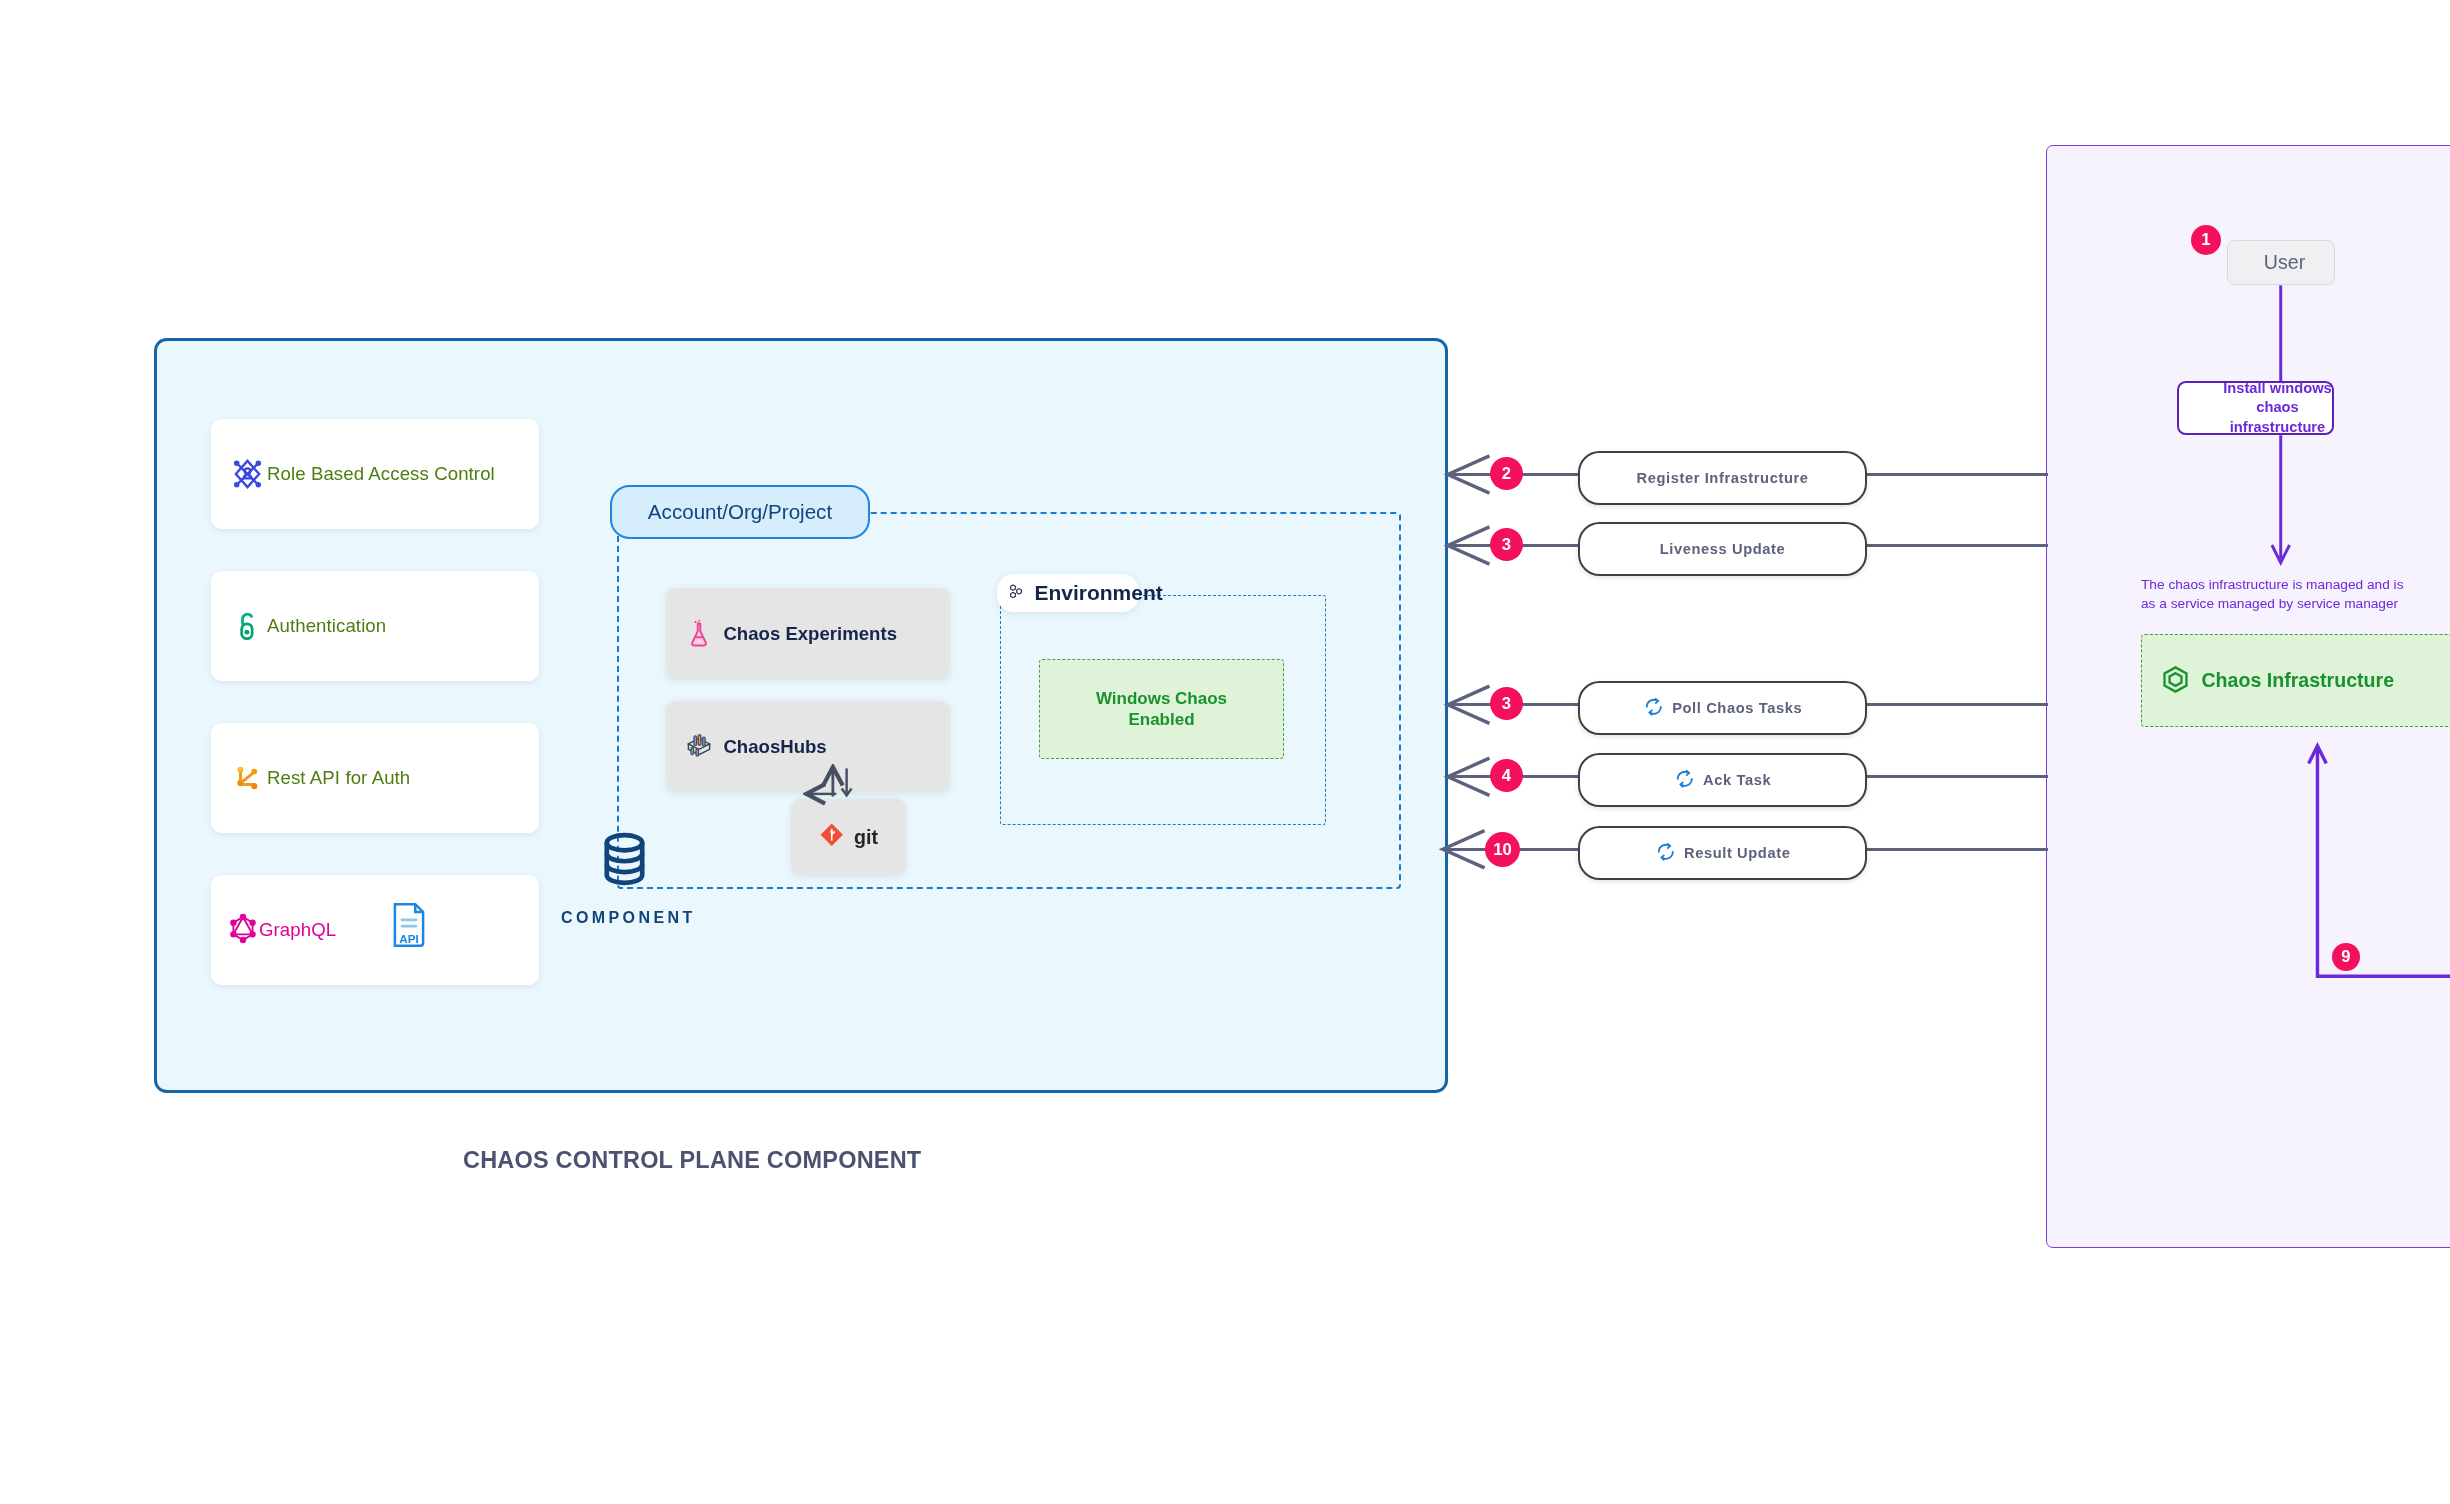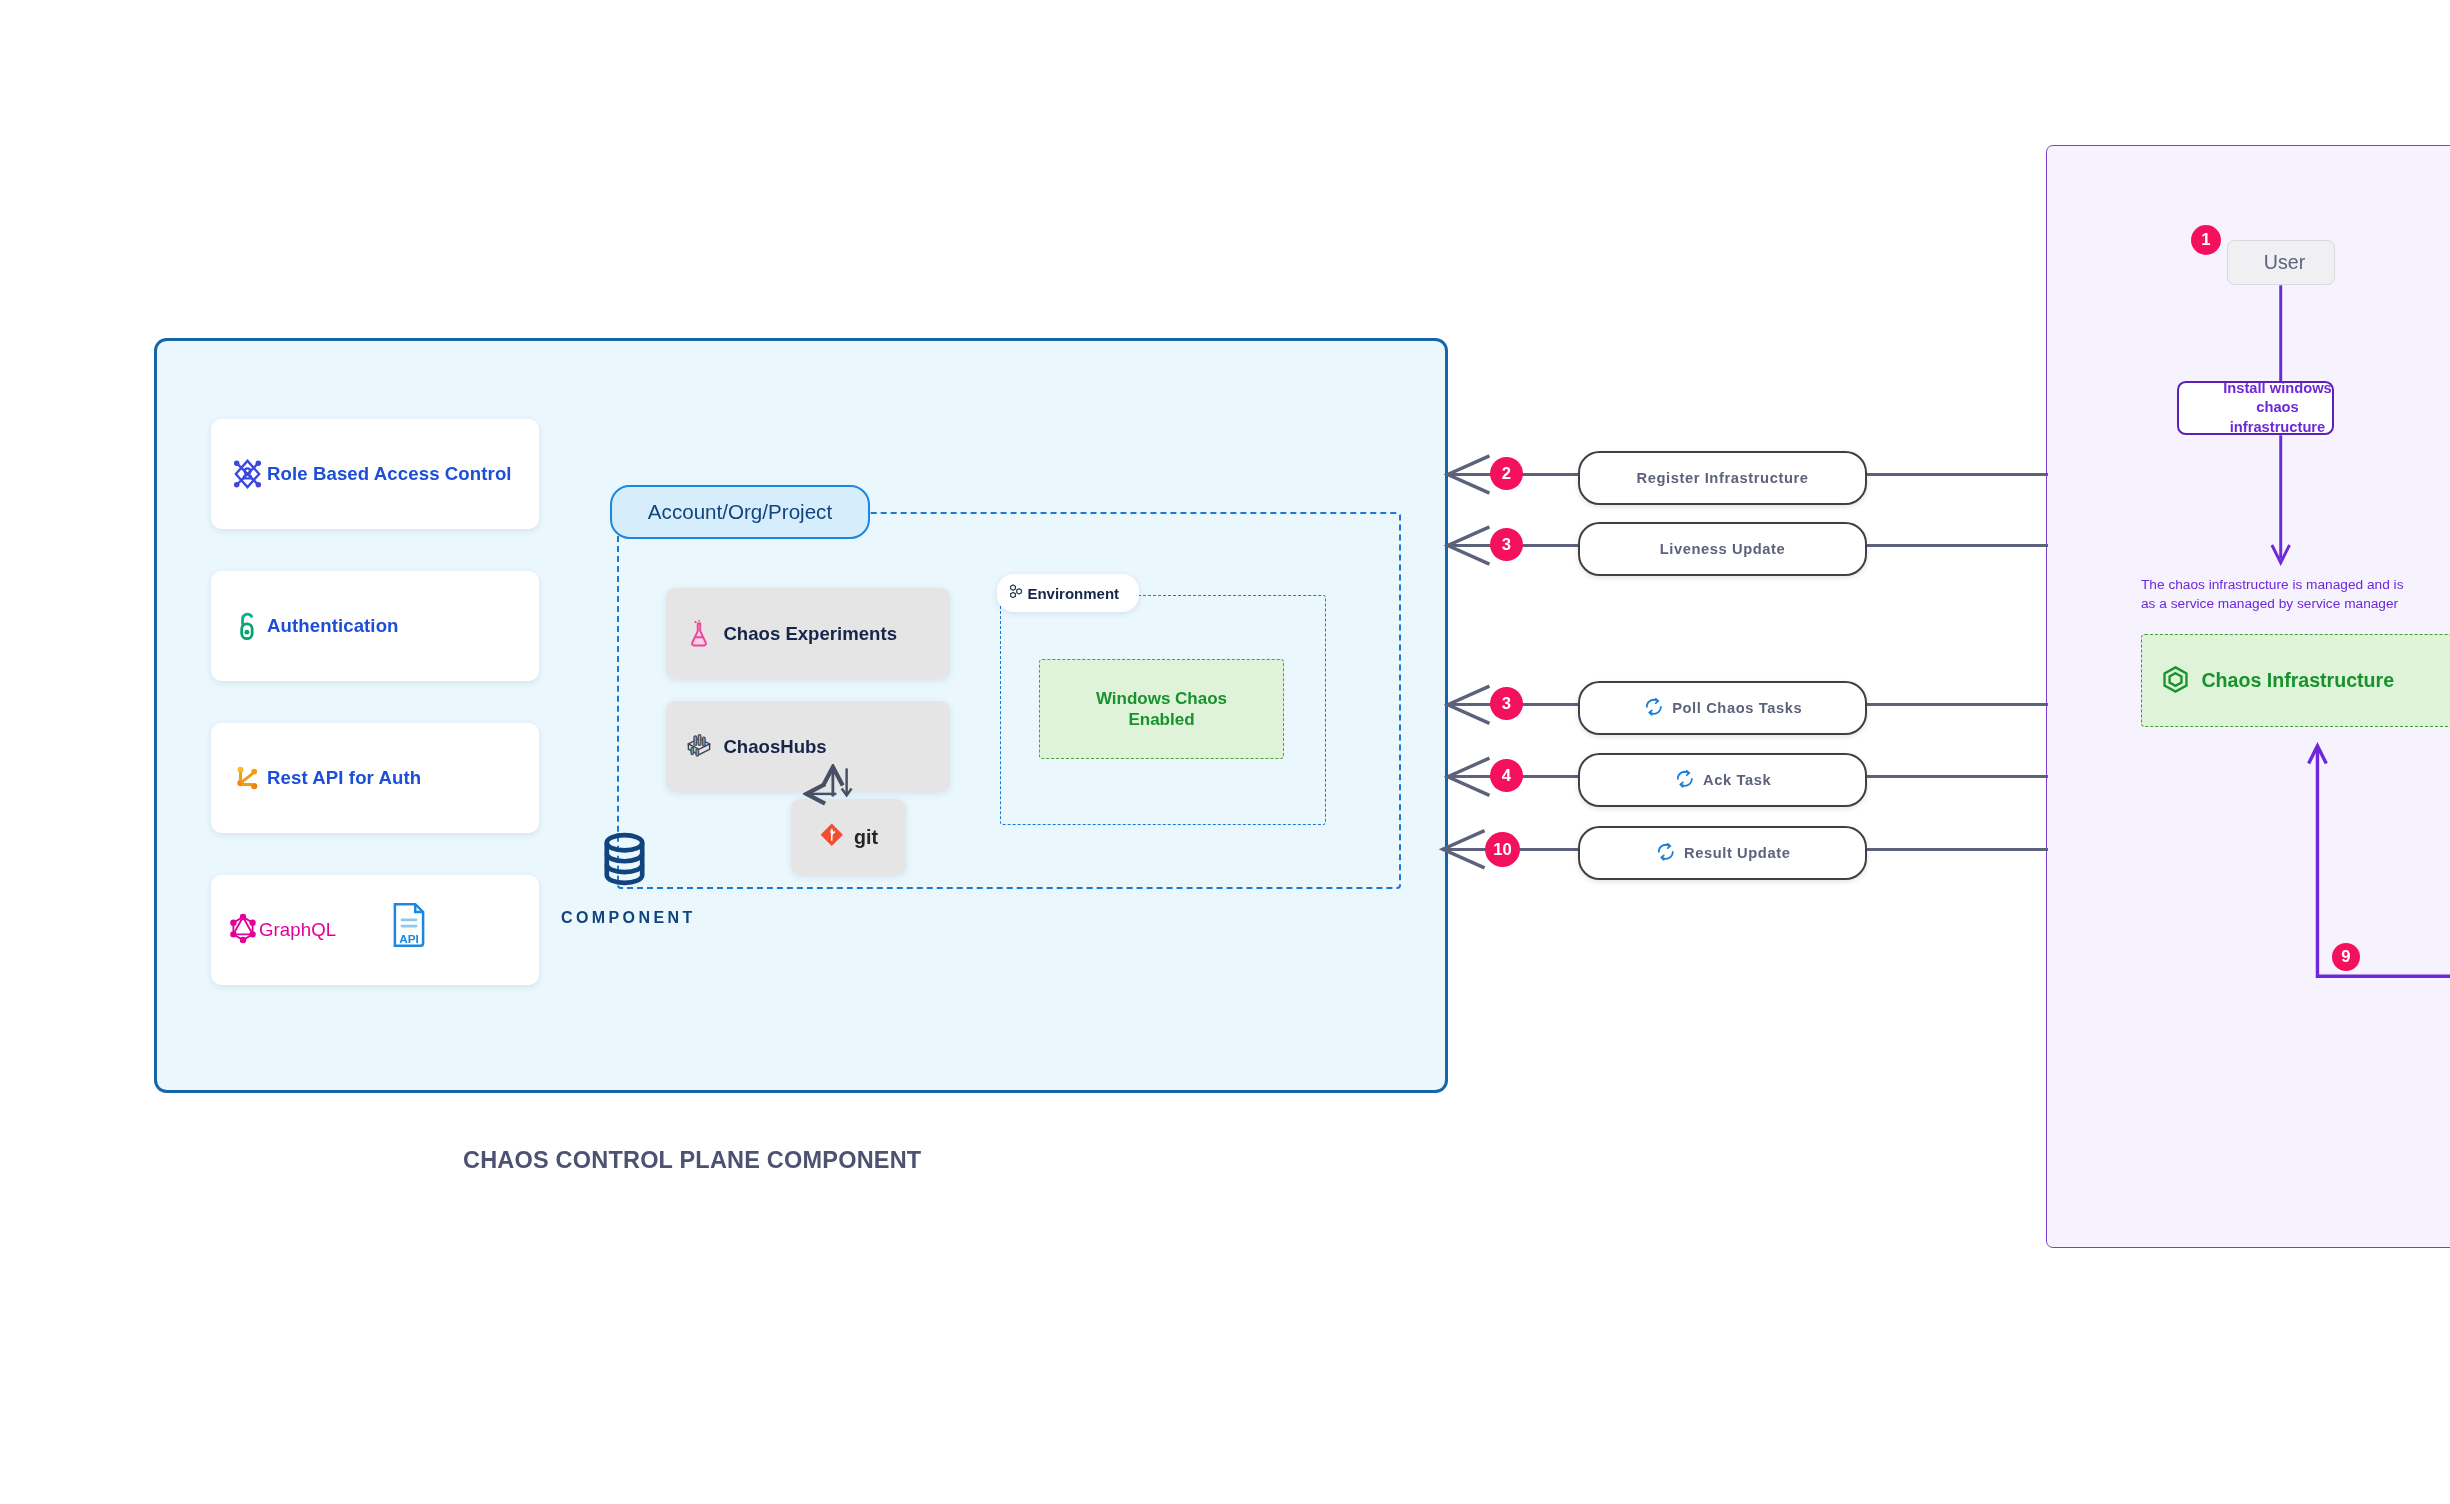--- a/index.html
+++ b/index.html
@@ -7,40 +7,40 @@
        font-family:"Liberation Sans","DejaVu Sans",sans-serif;}
   .abs{position:absolute;box-sizing:border-box;}
 
   
   #control-panel{left:154px;top:338px;width:1294px;height:755px;
       background:#eaf7fd;border:3.4px solid #1665a6;border-radius:12.7px;}
 
   .feature-card{background:#ffffff;border-radius:10.8px;
       box-shadow:0 2px 6.9px rgba(40,70,110,.10);
       display:flex;align-items:center;padding-left:56px;}
-  .feature-label{font-size:18.6px;font-weight:700;color:#1d4ed8;letter-spacing:0.1px;}
+  .feature-label{font-size:18.6px;font-weight:400;color:#4d7c0f;letter-spacing:0.1px;}
   .feature-icon{position:absolute;left:18.6px;top:50%;transform:translateY(-50%);
       width:35px;height:35px;display:block;}
 
   
   #aop-dashed{border:2px dashed #1b79d0;border-radius:3.9px;}
   #aop-pill{background:#d6edfb;border:2px solid #1b87e0;border-radius:19.6px;
       display:flex;align-items:center;justify-content:center;}
   #aop-pill span{font-size:20.6px;color:#12447e;font-weight:400;}
 
   .inner-card{background:#e5e5e5;border-radius:9.8px;
       box-shadow:0 1.5px 5.9px rgba(40,70,110,.10);
       display:flex;align-items:center;padding-left:17.6px;}
   .inner-card .lbl{font-size:18.6px;font-weight:700;color:#16264a;}
   .inner-card .ic{width:30px;height:30px;margin-right:9.8px;flex:0 0 auto;}
 
   #env-dashed{border:1.5px dashed #1b79d0;border-radius:2.9px;}
   #env-pill{background:#fff;border-radius:16.7px;box-shadow:0 1.5px 5.9px rgba(40,70,110,.12);
       display:flex;align-items:center;padding:0 12.7px 0 9.8px;}
-  #env-pill .t{font-size:15px;font-weight:700;color:#16264a;margin-left:1px;}
+  #env-pill .t{font-size:21px;font-weight:700;color:#16264a;margin-left:8px;}
 
   #wce-box{background:#dff3d9;border:1.5px dashed #4aa23c;border-radius:3.4px;
       display:flex;align-items:center;justify-content:center;text-align:center;}
   #wce-box span{font-size:17px;font-weight:700;color:#17922d;line-height:1.25;}
 
   #db-label{font-size:16px;font-weight:700;color:#11447c;letter-spacing:3.4px;}
 
   .plane-title{font-size:23.5px;font-weight:700;color:#4c5270;letter-spacing:0.2px;}
 
   

